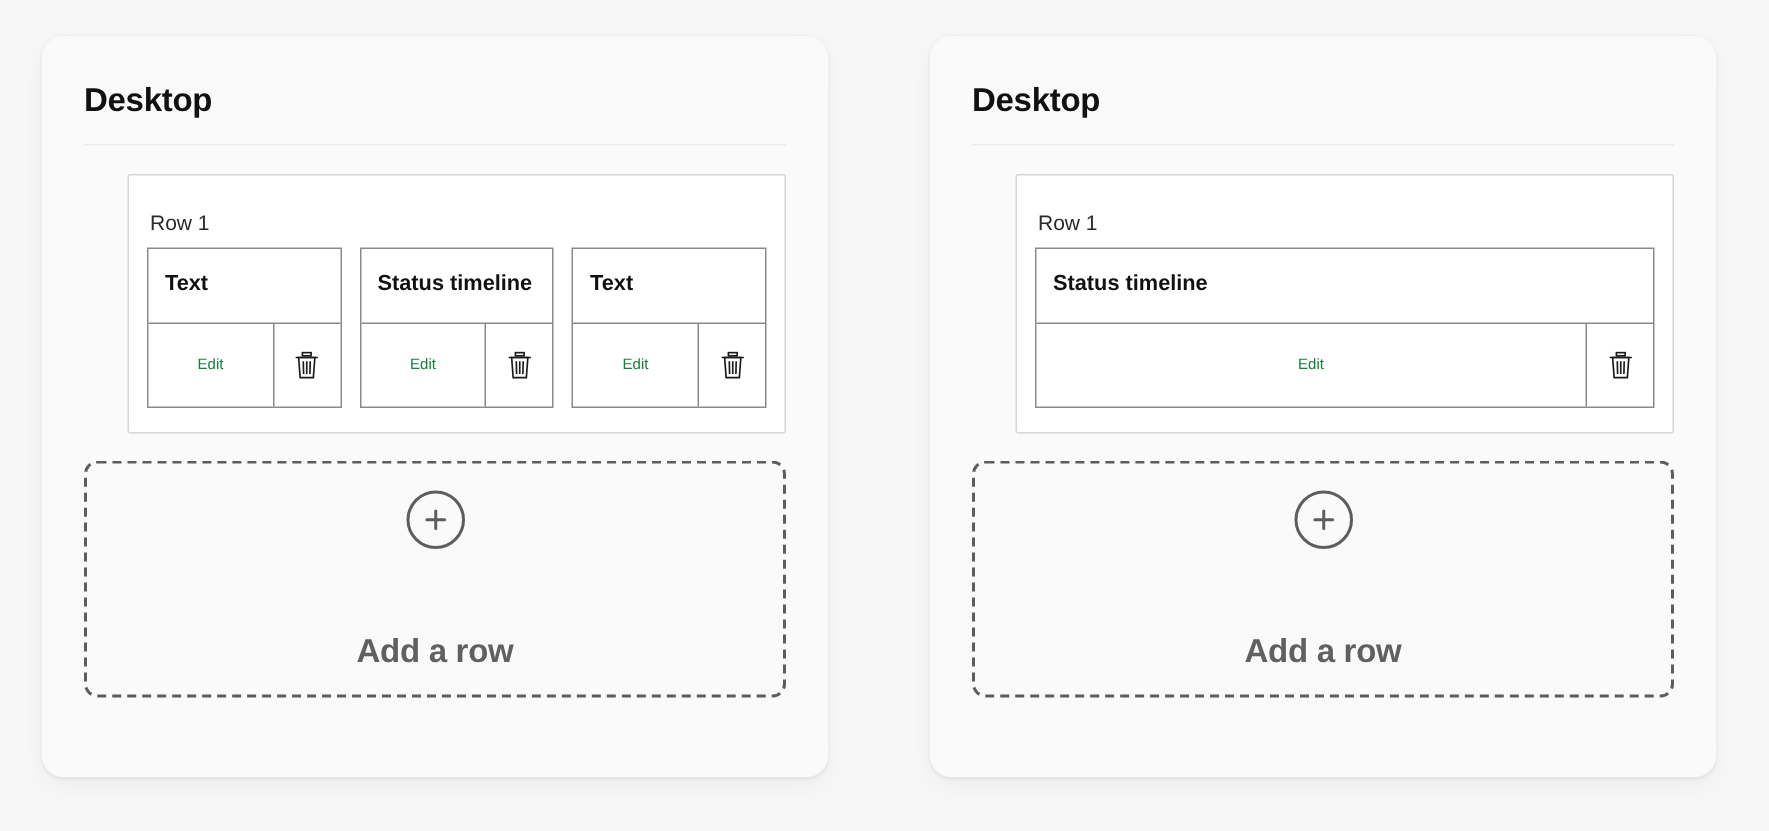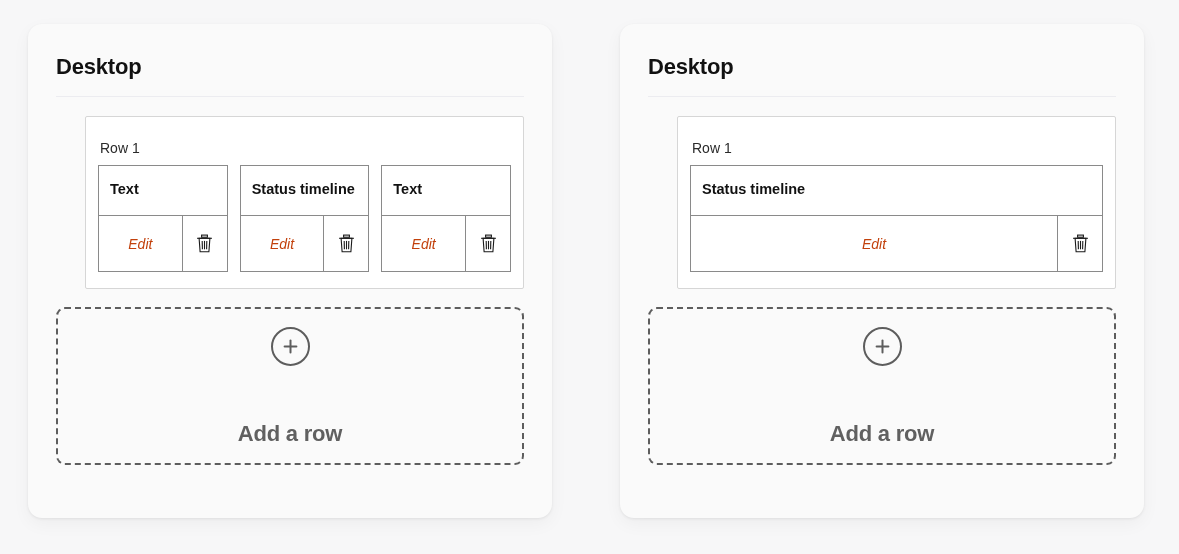--- a/index.html
+++ b/index.html
@@ -95,25 +95,24 @@
   .widget-actions {
     display: flex;
     border-top: 1px solid #8a8a8a;
     height: 55px;
   }
   .widget-edit {
     flex: 1 1 auto;
     display: flex;
     align-items: center;
     justify-content: center;
-    font-size: 14px;
-    color: #c2410c;
+    font-size: 10px;
+    color: #15803d;
     cursor: pointer;
     user-select: none;
-    font-style: italic;
   }
   .widget-delete {
     flex: 0 0 44px;
     border-left: 1px solid #8a8a8a;
     display: flex;
     align-items: center;
     justify-content: center;
     cursor: pointer;
   }
   .trash-svg { display: block; }

